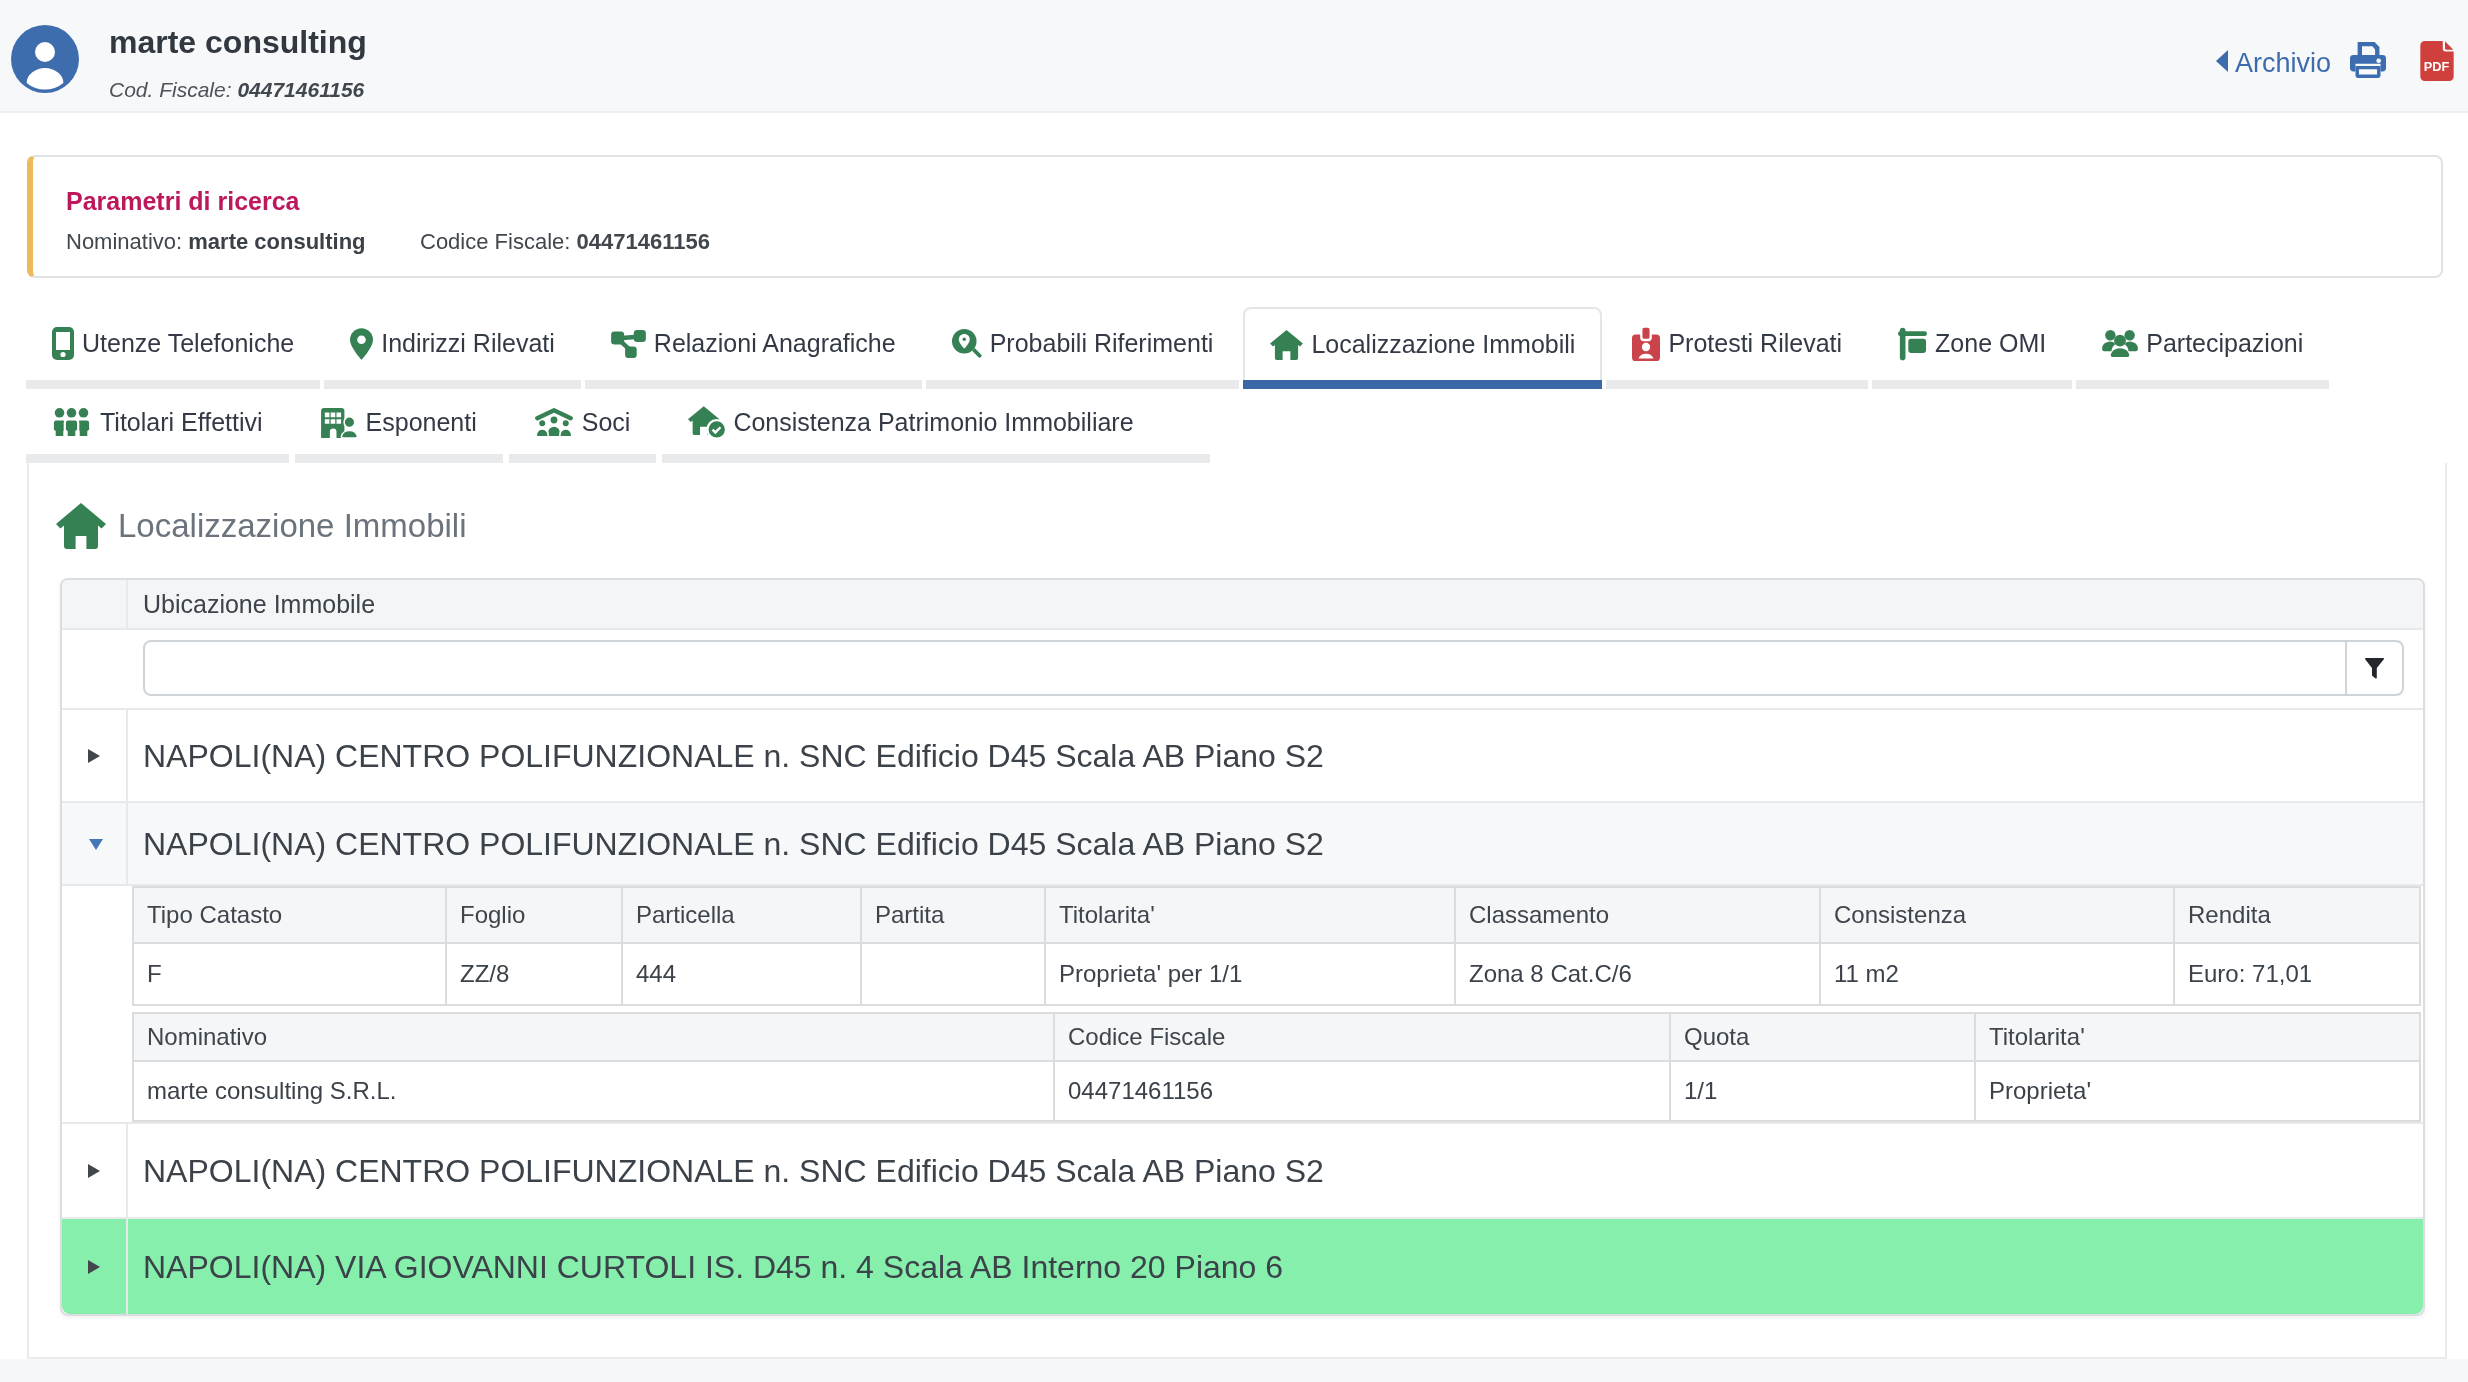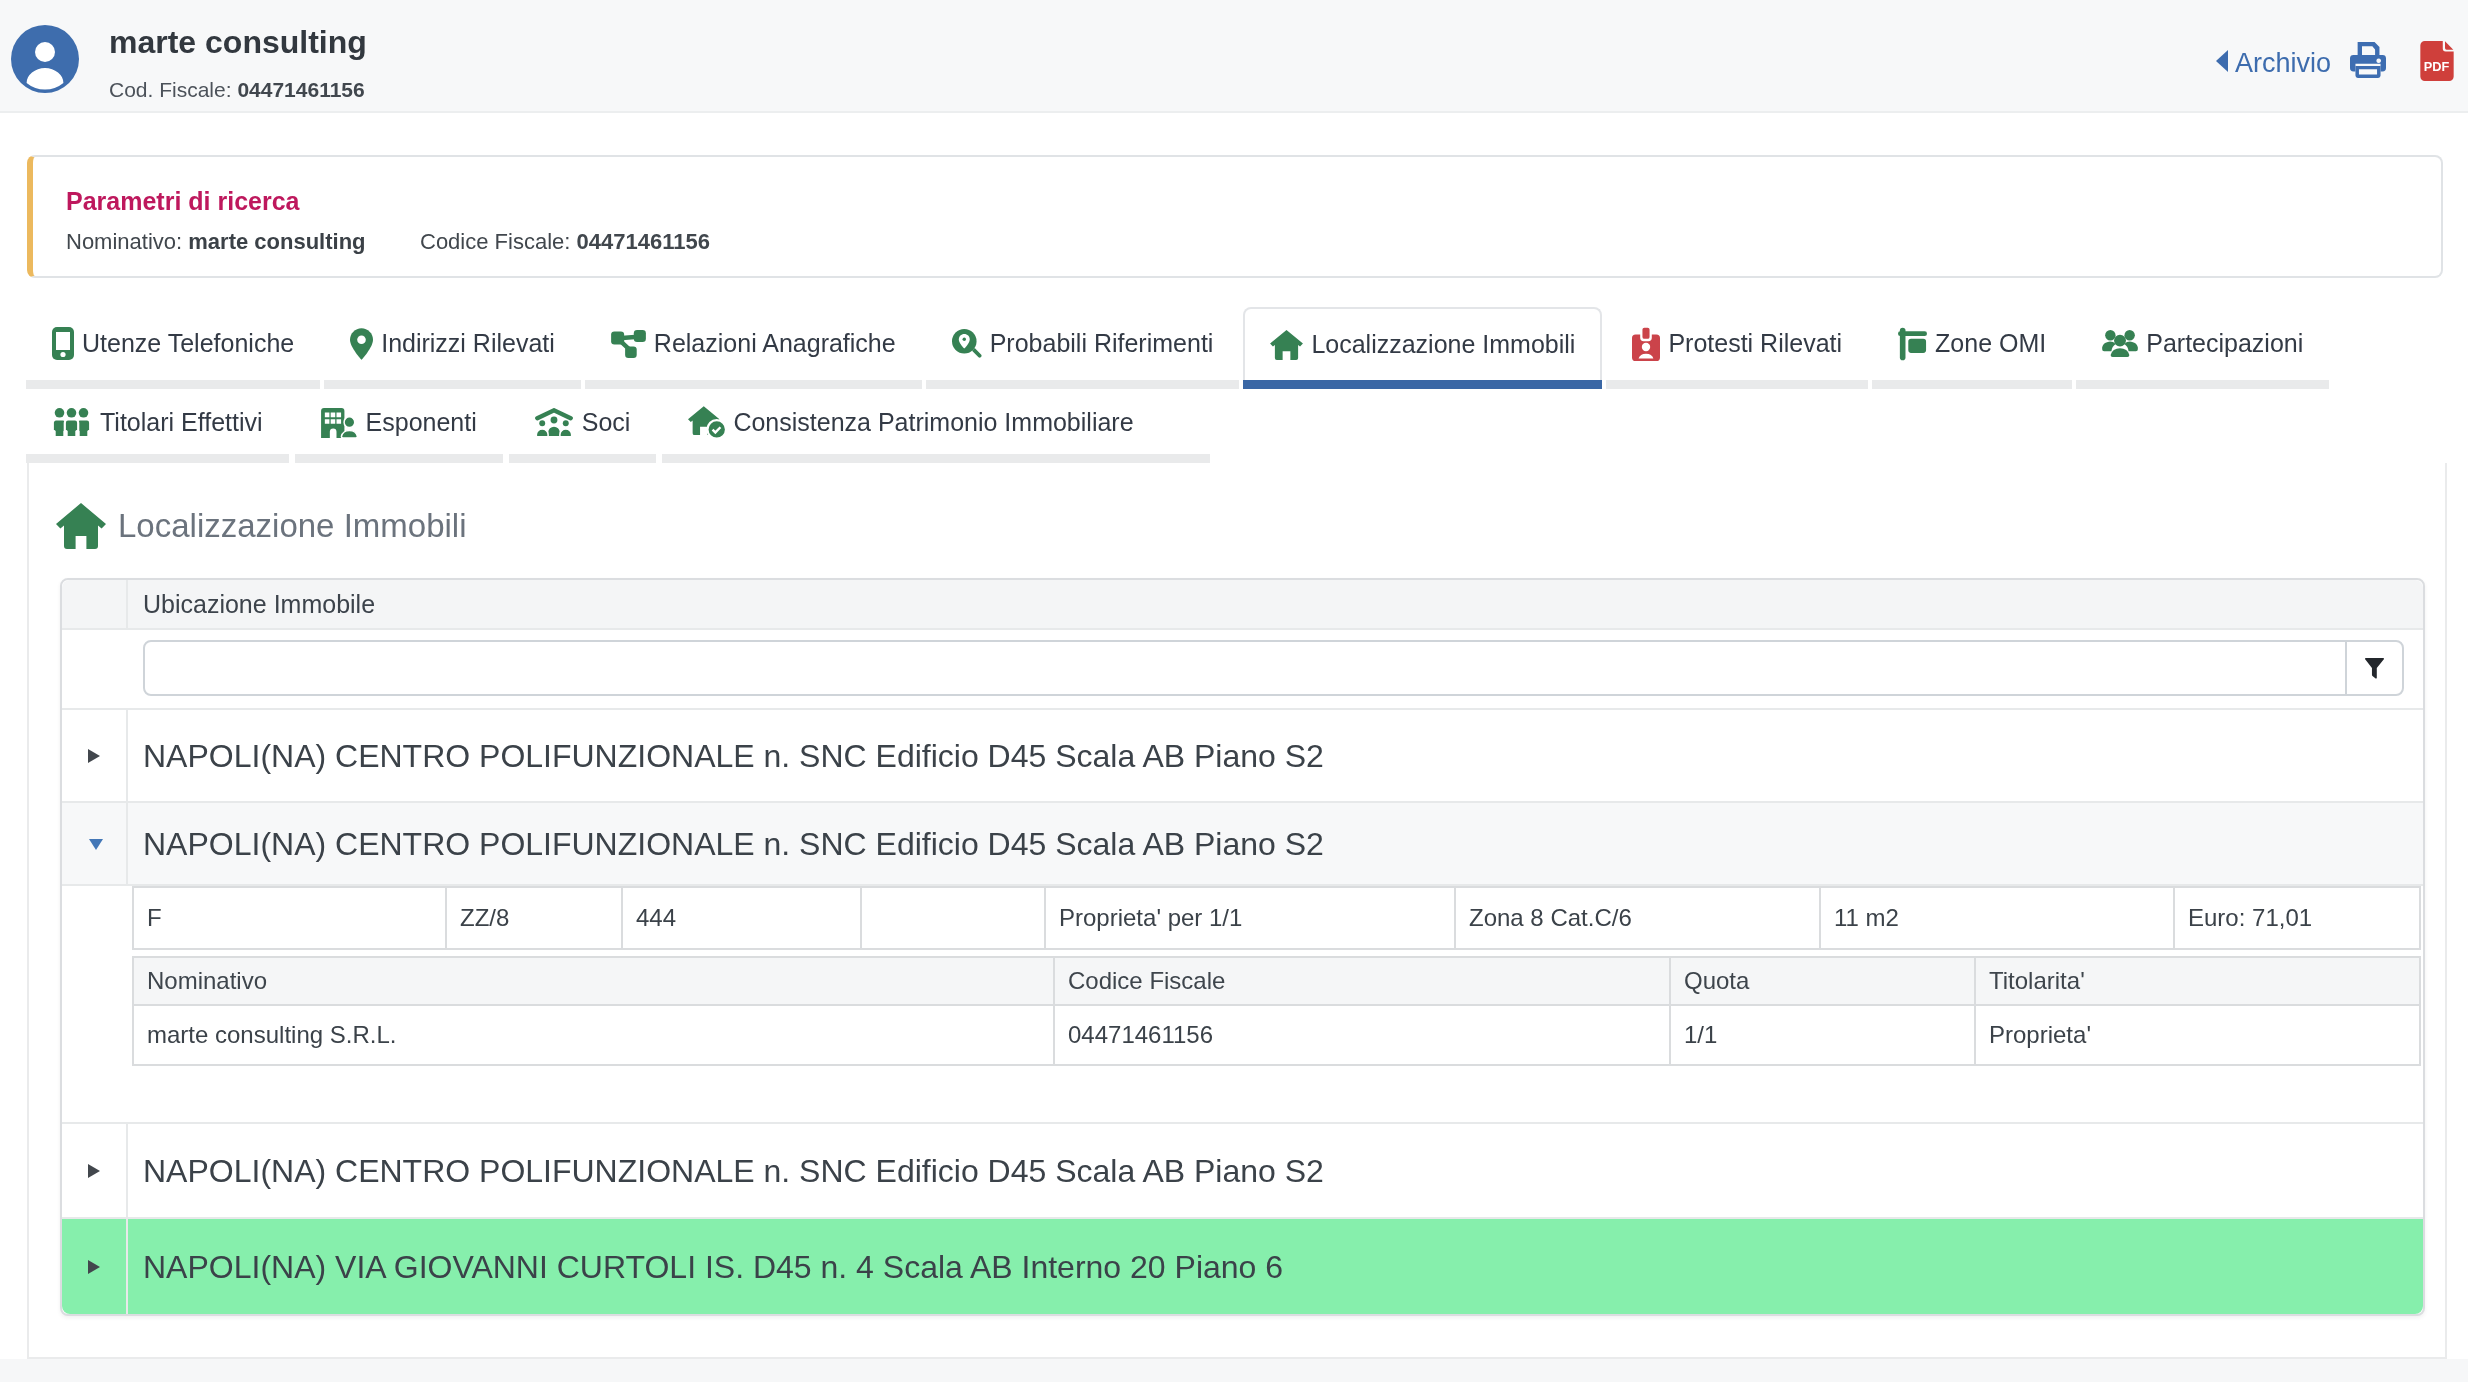--- a/index.html
+++ b/index.html
@@ -3,21 +3,21 @@
 <meta charset="utf-8">
 <style>
 * { margin:0; padding:0; box-sizing:border-box; }
 html,body { width:2468px; height:1382px; background:#fff; font-family:"Liberation Sans", sans-serif; overflow:hidden; }
 #page { position:relative; width:2468px; height:1382px; }
 
 
 #hdr { position:absolute; left:0; top:0; width:2468px; height:113px; background:#f7f8f9; border-bottom:2px solid #eceeef; }
 #avatar { position:absolute; left:11px; top:25px; }
 #hname { position:absolute; left:109px; top:24px; font-size:32px; font-weight:bold; color:#32383f; letter-spacing:0; }
-#hcod { position:absolute; left:109px; top:78px; font-size:21px; color:#4c525a; }
+#hcod { position:absolute; left:109px; top:78px; font-size:21px; color:#4c525a;font-style:italic; }
 #hcod b { color:#41474e; }
 #archivio { position:absolute; left:2216px; top:48px; font-size:27px; color:#3d6cae; }
 #archivio .car { display:inline-block; width:0; height:0; border-top:11px solid transparent; border-bottom:11px solid transparent; border-right:12px solid #3d6cae; margin-right:7px; }
 #printico { position:absolute; left:2350px; top:42px; }
 #pdfico { position:absolute; left:2420px; top:41px; }
 
 
 #panel { position:absolute; left:27px; top:155px; width:2416px; height:123px; background:#fff; border:2px solid #e0e3e6; border-left:6px solid #ecb95e; border-radius:8px; }
 #panel .t { position:absolute; left:33px; top:30px; font-size:25px; font-weight:bold; color:#be185d; }
 #panel .r { position:absolute; left:33px; top:72px; font-size:22px; color:#41474d; }
@@ -225,20 +225,30 @@
               <col style="width:313px">
               <col style="width:176px">
               <col style="width:239px">
               <col style="width:184px">
               <col style="width:410px">
               <col style="width:365px">
               <col style="width:354px">
               <col>
             </colgroup>
           <tbody>
+              <tr>
+                <th>Tipo Catasto</th>
+                <th>Foglio</th>
+                <th>Particella</th>
+                <th>Partita</th>
+                <th>Titolarita'</th>
+                <th>Classamento</th>
+                <th>Consistenza</th>
+                <th>Rendita</th>
+              </tr>
           <tr>
                 <td>F</td>
                 <td>ZZ/8</td>
                 <td>444</td>
                 <td></td>
                 <td>Proprieta' per 1/1</td>
                 <td>Zona 8 Cat.C/6</td>
                 <td>11 m2</td>
                 <td>Euro: 71,01</td>
               </tr>

